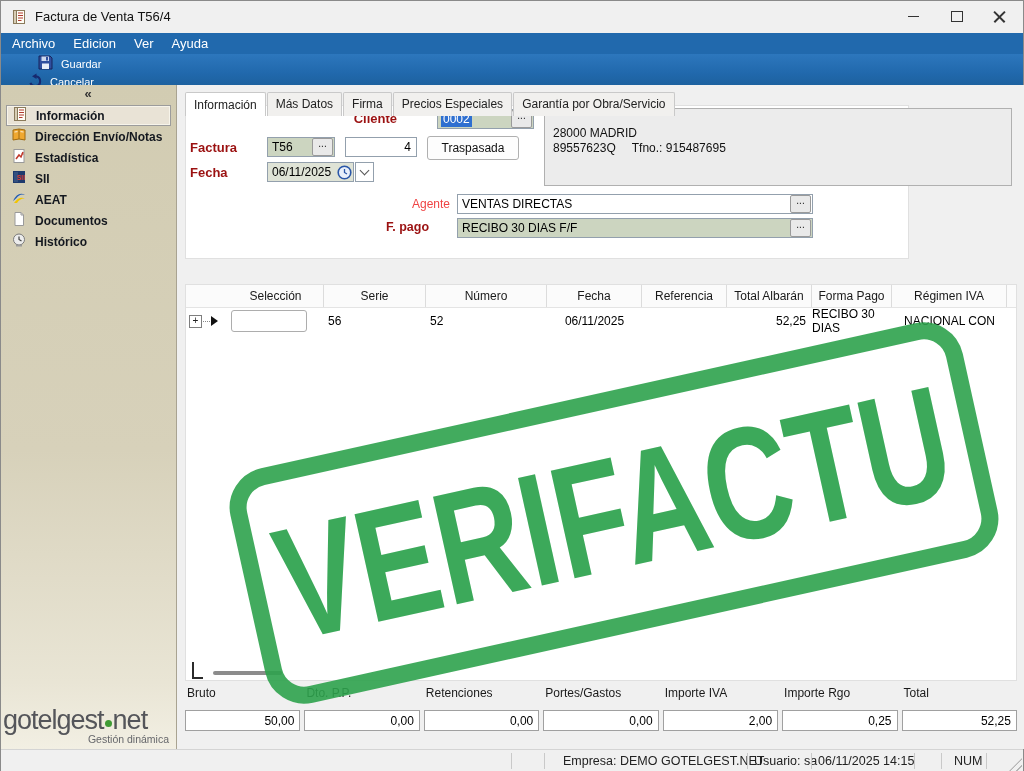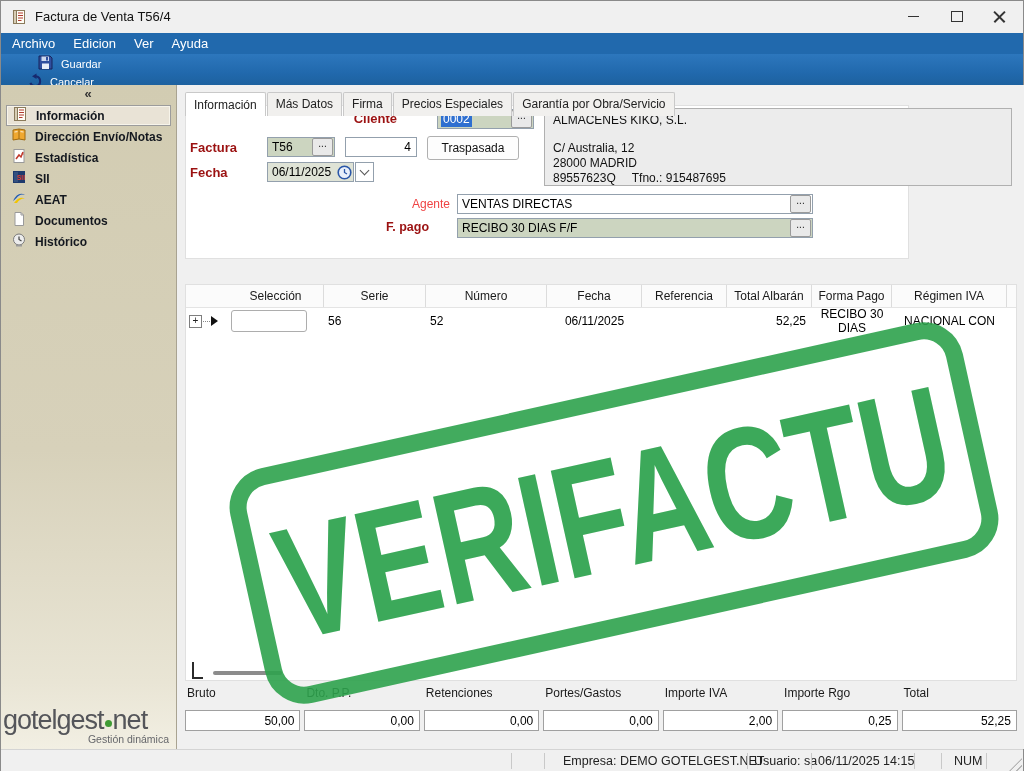--- a/index.html
+++ b/index.html
@@ -282,23 +282,21 @@
               <circle cx="7.5" cy="7.5" r="6.3" fill="#e9f0fb" stroke="#2b57a8" stroke-width="1.6"></circle>
               <path d="M7.5 4 V7.5 L10 9" stroke="#2b57a8" stroke-width="1.3" fill="none"></path>
             </svg>
           </span>
       </div>
       <div class="combo-arrow" style="left:169px;top:56px;">
           <span class="chev"></span>
         </div>
 
       <div class="info-box">
-        <div>ALMACENES KIKO, S.L.</div>
         <div style="height:13px;"></div>
-        <div>C/ Australia, 12</div>
         <div>28000 MADRID</div>
         <div style="display:flex;gap:16px;">
           <span>89557623Q</span>
           <span>Tfno.: 915487695</span>
         </div>
       </div>
 
       <span class="lbl-blk" style="left:200px;top:91px;width:64px;text-align:right;">Agente</span>
       <div class="field" style="left:271px;top:88px;width:356px;">
         <span style="margin-left:4px;">VENTAS DIRECTAS</span>
@@ -332,21 +330,21 @@
           <span class="row-arrow"></span>
         </div>
         <div class="gc w-sel">
             <span class="sel-input"></span>
           </div>
         <div class="gc w-ser" style="padding-left:4px;text-align:center;">56</div>
         <div class="gc w-num" style="padding-left:4px;">52</div>
         <div class="gc w-fec" style="justify-content:center;">06/11/2025</div>
         <div class="gc w-ref"></div>
         <div class="gc w-tot" style="justify-content:flex-end;padding-right:6px;">52,25</div>
-        <div class="gc w-fp" style="justify-content:center;text-align:center;">RECIBO 30 DIAS</div>
+        <div class="gc w-fp" style="justify-content:center;">RECIBO 30 DIAS</div>
         <div class="gc w-riva" style="justify-content:center;">NACIONAL CON</div>
         <div class="gc w-fill"></div>
       </div>
       <div class="corner-l"></div>
       <div class="hscroll-thumb"></div>
     </div>
 
     <div class="stamp">
       <span class="stamp-text">VERIFACTU</span>
     </div>

